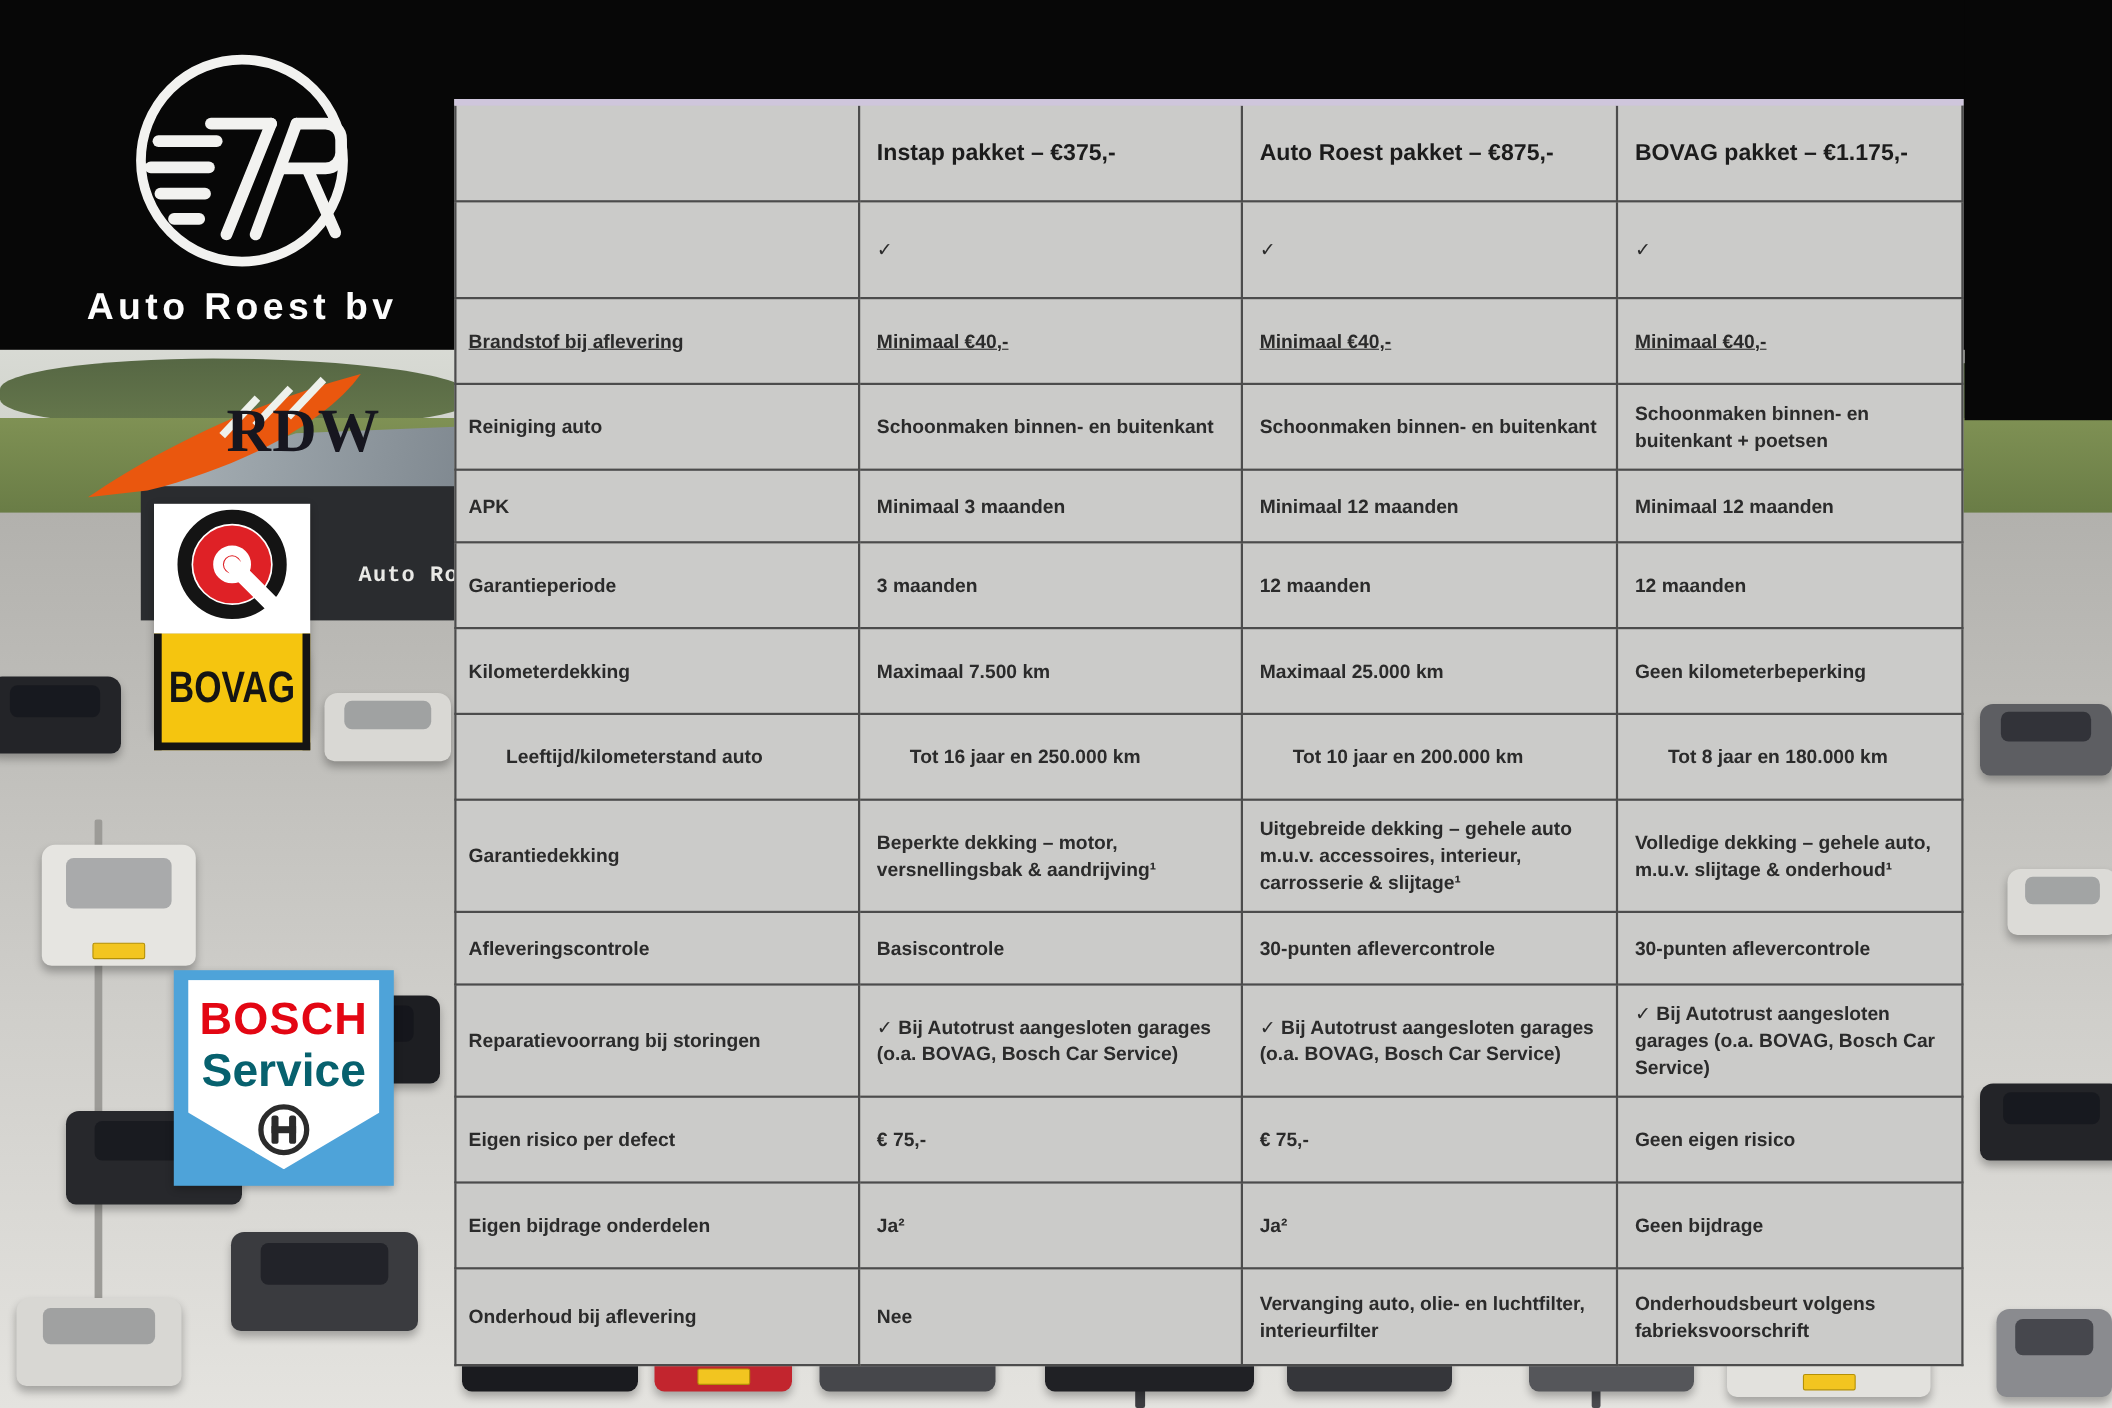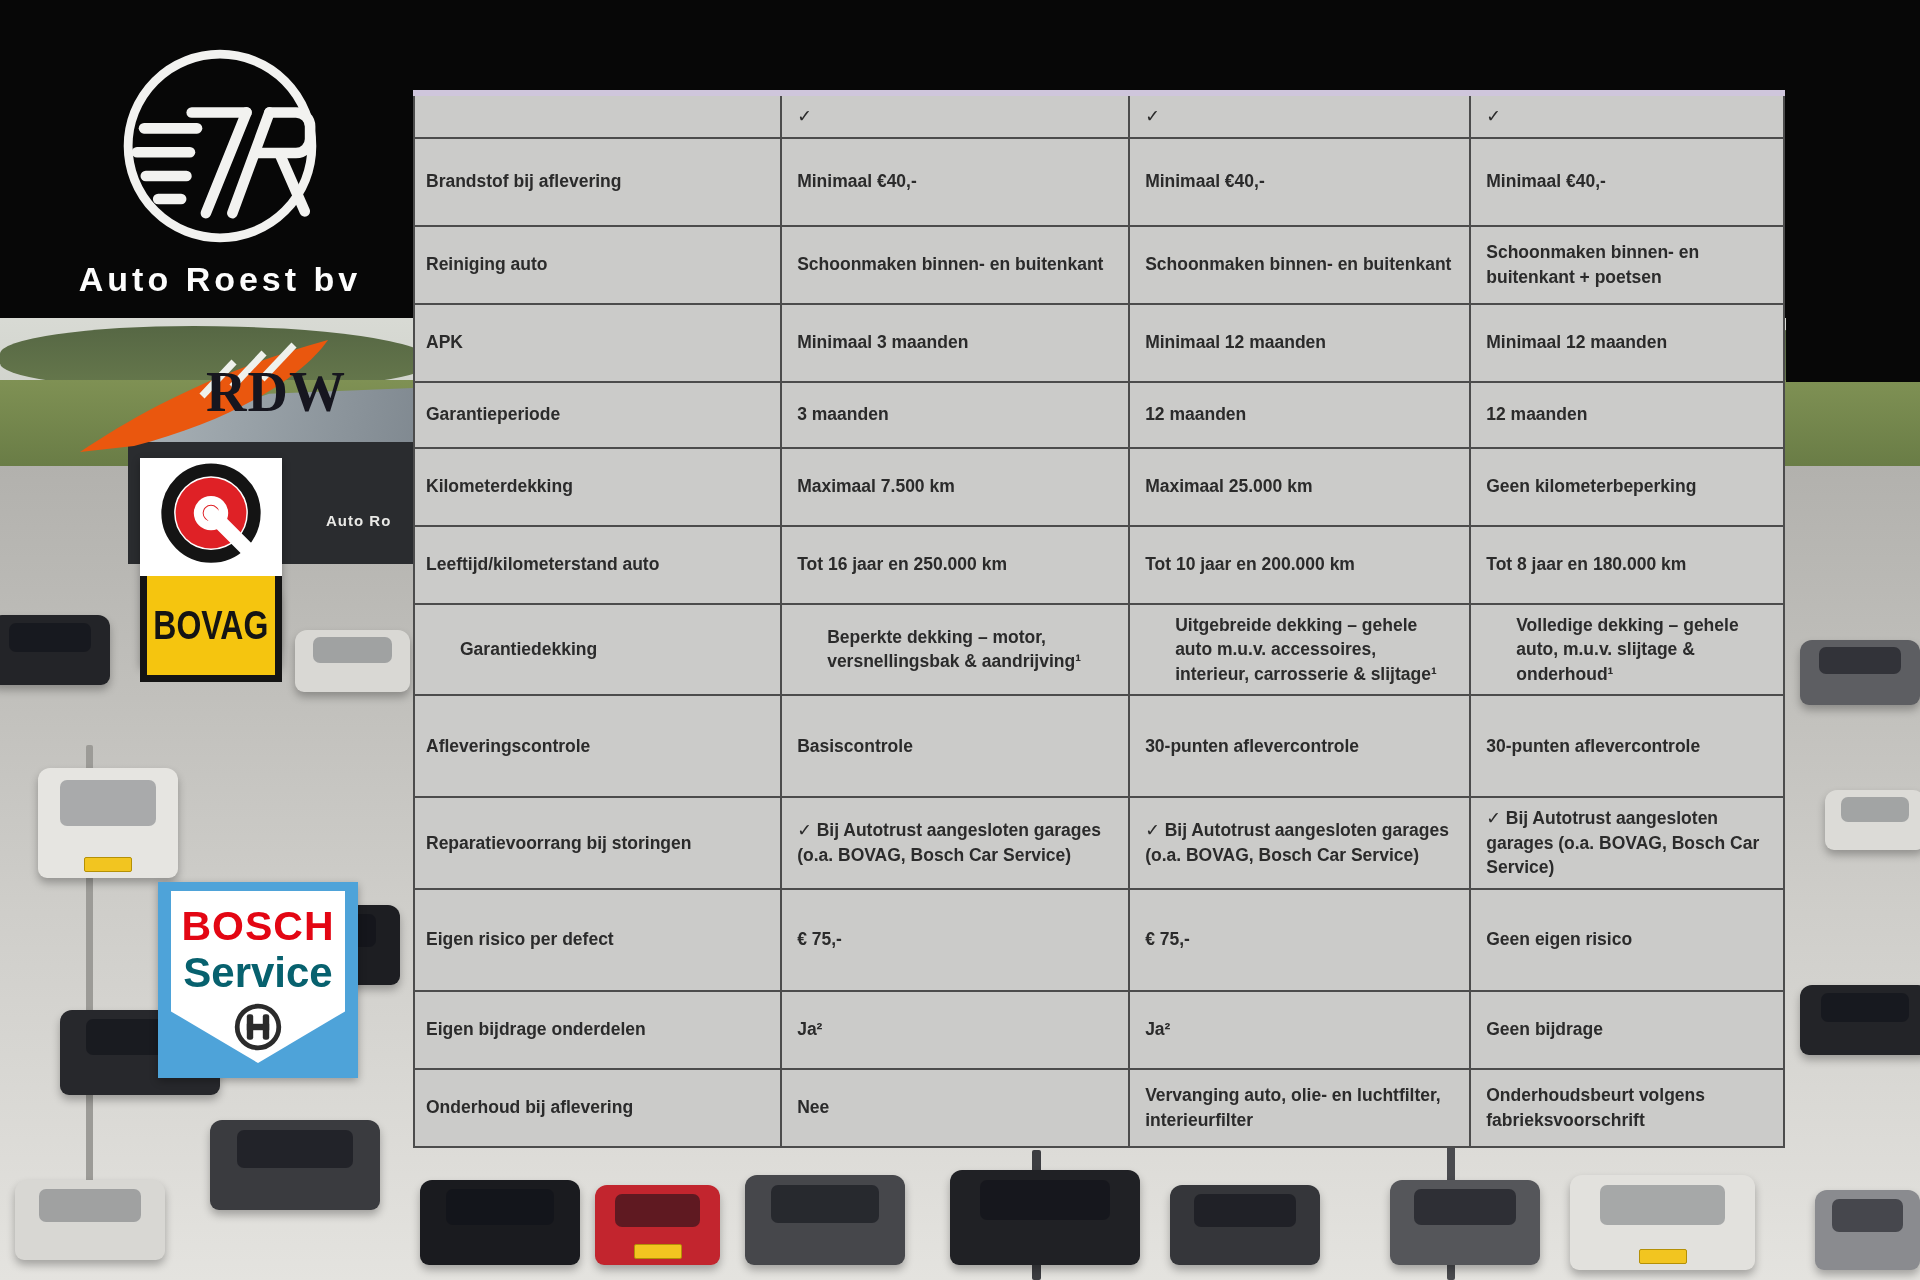--- a/index.html
+++ b/index.html
@@ -12,22 +12,22 @@
        background:linear-gradient(#dadcd6,#c8cbc4);}
   .trees{position:absolute;background:linear-gradient(#566744,#66784c);border-radius:45% 55% 40% 40%;}
   .field{position:absolute;left:0;top:380px;width:100%;height:92px;
          background:linear-gradient(#7f9154,#687b45);}
   .asphalt{position:absolute;left:0;top:466px;width:100%;bottom:0;
            background:linear-gradient(#b2b1ad,#cfceca 55%,#e4e3df);}
   .roof{position:absolute;left:128px;top:386px;width:336px;height:78px;
         background:linear-gradient(100deg,#aab3b8,#79828a);
         clip-path:polygon(0 72%,42% 10%,100% 0,100% 100%,0 100%);}
   .wall{position:absolute;left:128px;top:442px;width:336px;height:122px;background:#2a2c2f;}
-  .building-sign{position:absolute;left:198px;top:70px;color:#e9e9e6;font-size:15px;
-                 letter-spacing:1px;font-weight:bold;}
+  .building-sign{position:absolute;left:198px;top:70px;color:#e9e9e6;font-size:20px;
+                 letter-spacing:1px;font-weight:bold;font-family:Liberation Mono, monospace;}
   .pole{position:absolute;background:#9c9b97;border-radius:2px;}
   .car{position:absolute;border-radius:12px 12px 9px 9px;box-shadow:0 5px 8px rgba(0,0,0,.28);}
   .car::before{content:"";position:absolute;left:16%;right:16%;top:11%;height:42%;
                background:rgba(14,17,23,.55);border-radius:7px;}
   .car.white::before{background:rgba(45,52,62,.33);}
   .plate{position:absolute;left:50%;transform:translateX(-50%);bottom:6px;width:46px;height:13px;
          background:#f2c520;border:1px solid #b49006;border-radius:2px;}
 
   
   .band-top{position:absolute;left:0;top:0;width:100%;height:318px;background:var(--band-black,#070707);z-index:1;}
@@ -65,21 +65,21 @@
            border-collapse:collapse;table-layout:fixed;background:var(--table-bg,#cbcbc9);
            border:2px solid #cfc6dc;border-top-width:6px;}
   .pricing th,.pricing td{border:2px solid var(--table-border,#4c4c4c);vertical-align:middle;
            text-align:left;padding:8px 15px;color:var(--text,#2b2b2b);font-weight:bold;
            overflow:hidden;}
   .pricing th{font-size:21px;color:#1c1c1c;}
   .pricing td{font-size:17.5px;line-height:1.4;}
   .pricing td.lbl{padding-left:11px;}
   .pricing tr:nth-child(1)  th{height:70px;}
   .pricing tr:nth-child(2)  td{height:70px;}
-  .pricing tr:nth-child(3)  td{height:60px;}
+  .pricing tr:nth-child(3)  td{height:60px;text-decoration:underline;}
   .pricing tr:nth-child(4)  td{height:60px;}
   .pricing tr:nth-child(5)  td{height:48px;margin-top:48px;}
   .pricing tr:nth-child(6)  td{height:60px;}
   .pricing tr:nth-child(7)  td{height:60px;}
   .pricing tr:nth-child(8)  td{height:60px;padding-left:45px;}
   .pricing tr:nth-child(9)  td{height:84px;}
   .pricing tr:nth-child(10) td{height:48px;}
   .pricing tr:nth-child(11) td{height:84px;}
   .pricing tr:nth-child(12) td{height:60px;}
   .pricing tr:nth-child(13) td{height:60px;}
@@ -193,20 +193,26 @@
 
   <table class="pricing">
     <colgroup>
       <col style="width:26.8%">
         <col style="width:25.4%">
         <col style="width:24.9%">
         <col style="width:22.9%">
     </colgroup>
     <tbody>
         <tr>
+          <th></th>
+          <th>Instap pakket – €375,-</th>
+          <th>Auto Roest pakket – €875,-</th>
+          <th>BOVAG pakket – €1.175,-</th>
+        </tr>
+        <tr>
           <td class="lbl"></td>
           <td>✓</td>
           <td>✓</td>
           <td>✓</td>
         </tr>
         <tr>
           <td class="lbl">Brandstof bij aflevering</td>
           <td>Minimaal €40,-</td>
           <td>Minimaal €40,-</td>
           <td>Minimaal €40,-</td>

